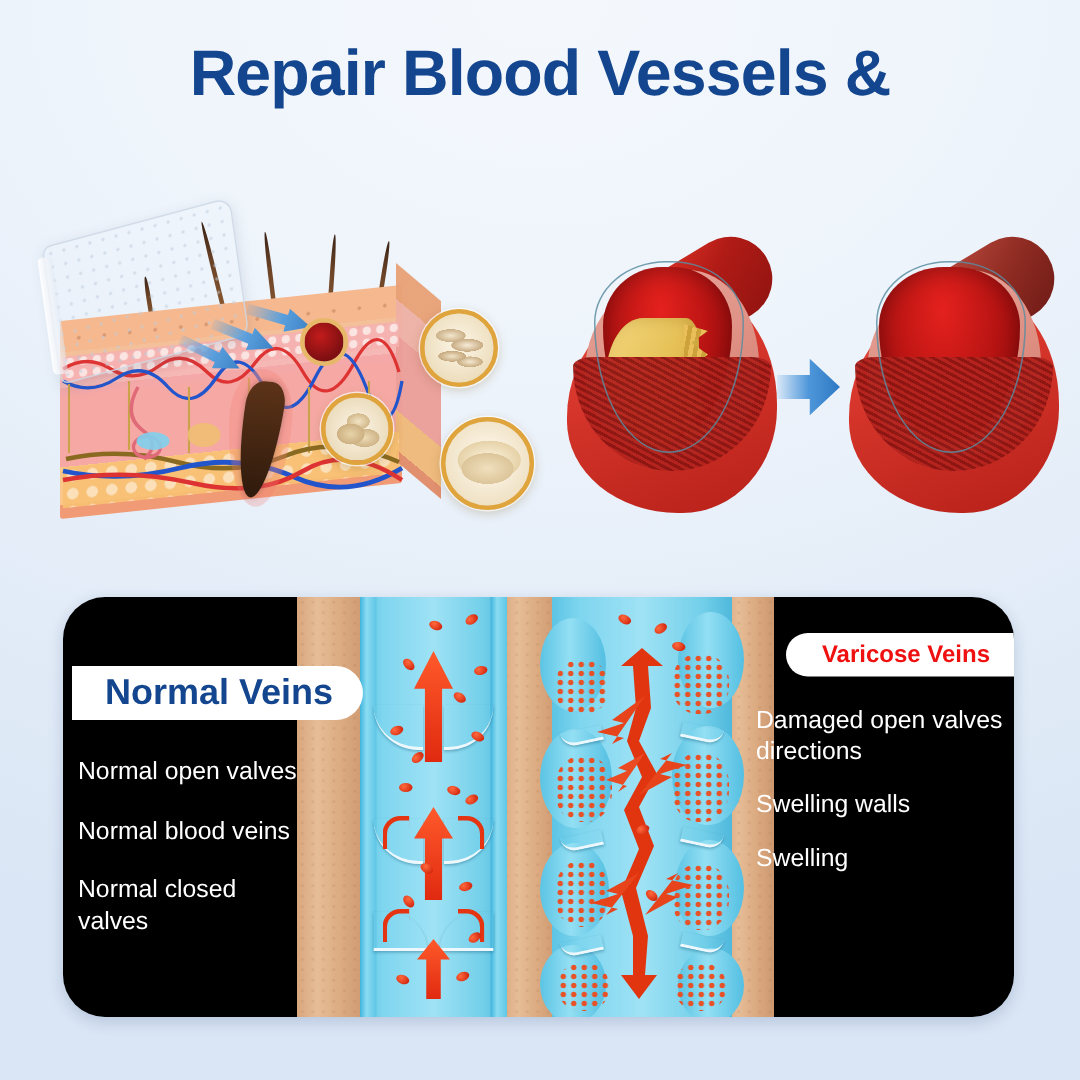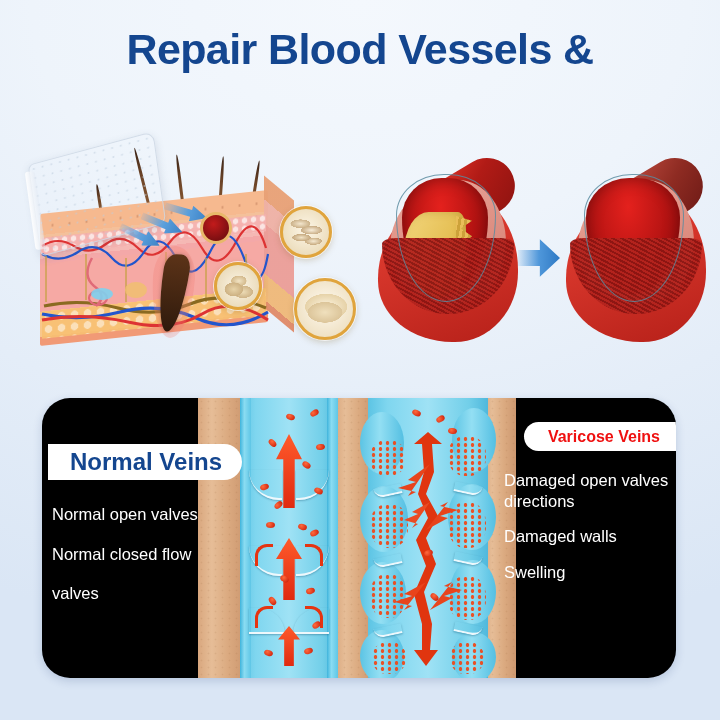--- a/index.html
+++ b/index.html
@@ -437,25 +437,26 @@
 
     <div class="pill pill-normal">
       <span>Normal Veins</span>
     </div>
     <div class="pill pill-vari">
       <span>Varicose Veins</span>
     </div>
 
     <ul class="bullets bullets-left">
       <li>Normal open valves</li>
-      <li>Normal closed flow</li>
+      <li>Normal blood veins</li>
+      <li class="tight" style="margin-bottom:0;">Normal closed</li>
       <li>valves</li>
     </ul>
 
     <ul class="bullets bullets-right">
       <li style="margin-bottom:0;">Damaged open valves</li>
       <li>directions</li>
-      <li>Damaged walls</li>
+      <li>Swelling walls</li>
       <li>Swelling</li>
     </ul>
 
   </div>
 </div>
 
 </body></html>

